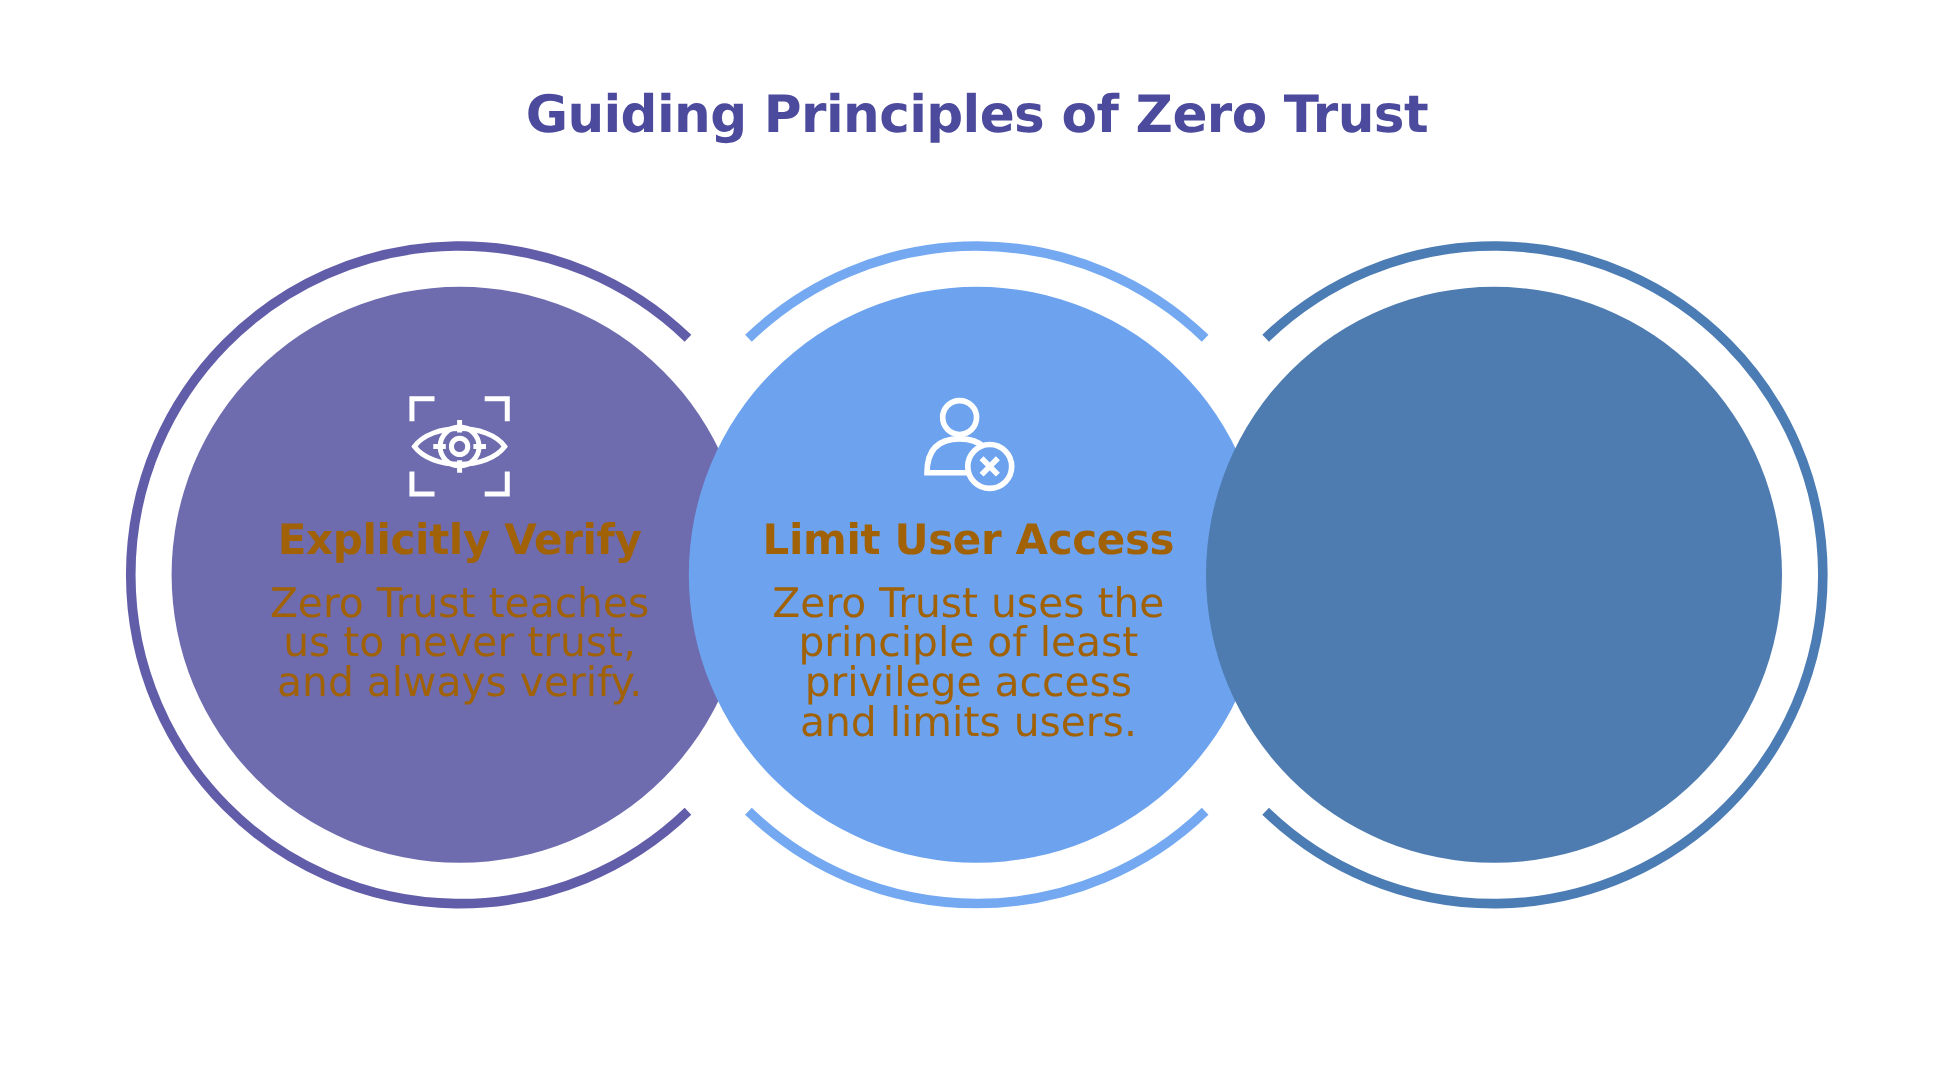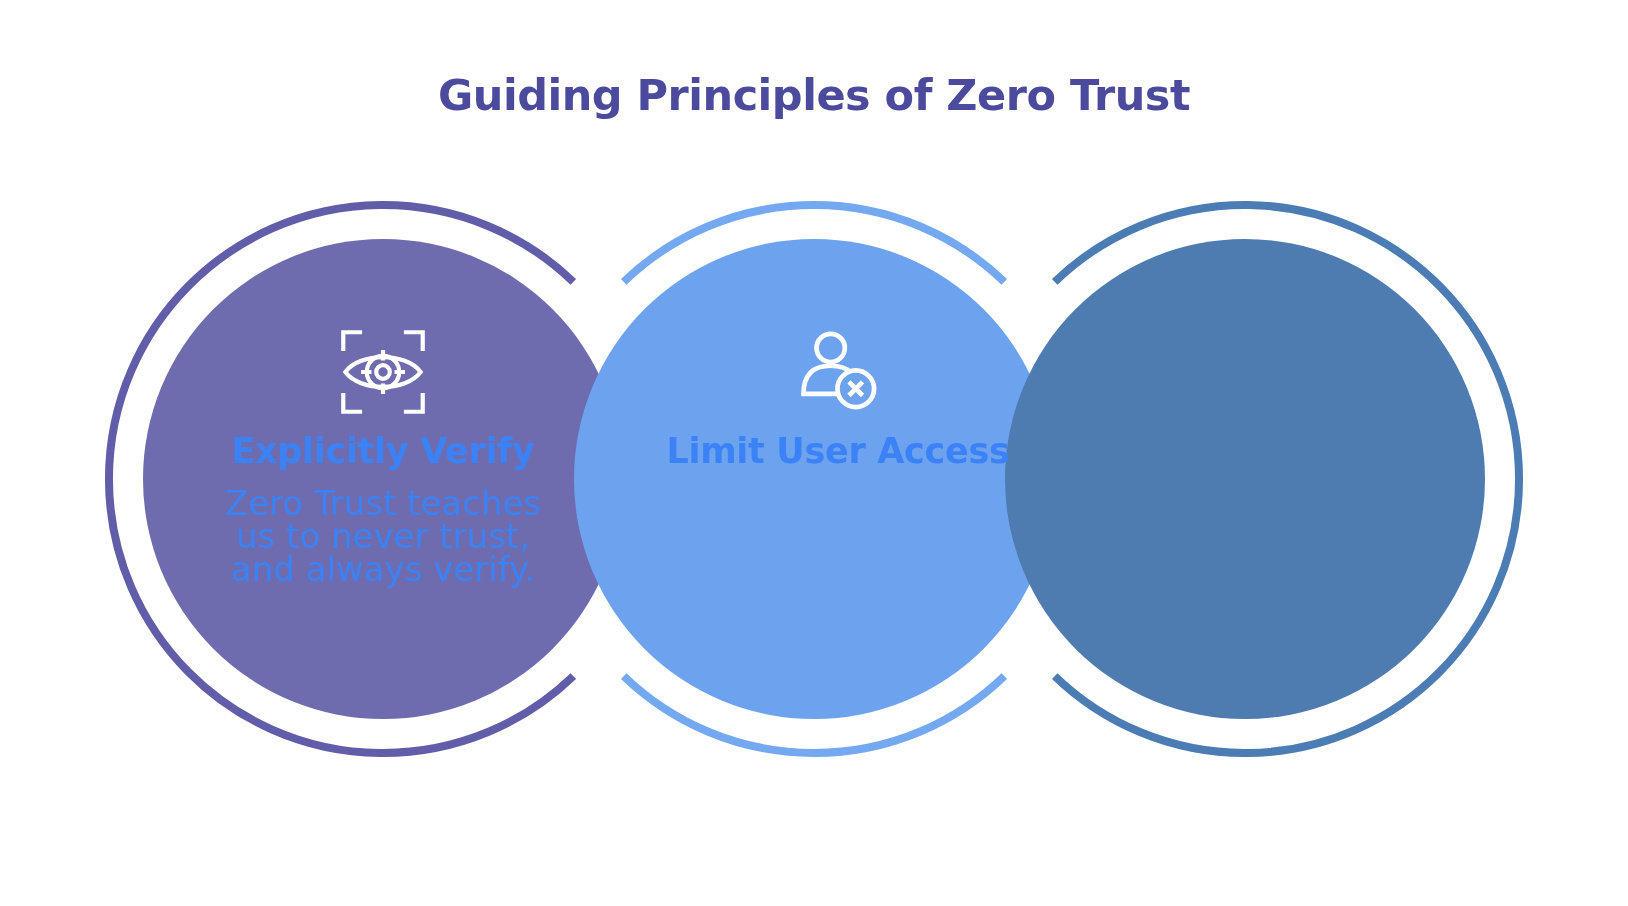--- a/index.html
+++ b/index.html
@@ -11,24 +11,24 @@
   }
   .stage { position: absolute; inset: 0; width: 1628px; height: 674px; }
   svg.diagram { position: absolute; left: 0; top: 0; }
   .title-text {
     font-family: "DejaVu Sans", "Liberation Sans", sans-serif;
     font-size: 43px; font-weight: 800; letter-spacing: -0.5px;
   }
   .card {
     position: absolute; top: 326px; width: 420px;
     display: flex; flex-direction: column; align-items: center;
-    text-align: center; color: #3b82f6;
+    text-align: center; color: #a16207;
   }
   .card-1 { left: 173px; }
-  .card-2 { left: 628px; }
+  .card-2 { left: 597px; }
   .card-3 { left: 1035px; }
   .icon { display: block; }
   .card-heading {
     margin-top: 14px;
     font-size: 35px; font-weight: 800; letter-spacing: -0.3px;
     line-height: 1.1; white-space: nowrap;
   }
   .card-body {
     margin-top: 16px;
     font-size: 34px; line-height: 33px; font-weight: 400;
@@ -74,16 +74,20 @@
   <div class="card card-2">
     <svg class="icon" width="92" height="92" viewBox="0 0 88 88">
       <g fill="none" stroke="#ffffff" stroke-width="4.5">
         <circle cx="37" cy="21" r="13.5"></circle>
         <path d="M11 65 Q11 38 37 38 Q63 38 63 65 Z"></path>
         <circle cx="61" cy="60" r="17.5" stroke="#ffffff" fill="#6da3ee"></circle>
         <path d="M54.5 53.5 L67.5 66.5 M67.5 53.5 L54.5 66.5"></path>
       </g>
     </svg>
     <div class="card-heading">Limit User Access</div>
+    <div class="card-body">Zero Trust uses the
+principle of least
+privilege access
+and limits users.</div>
   </div>
 
 
 </div>
 
 </body></html>

